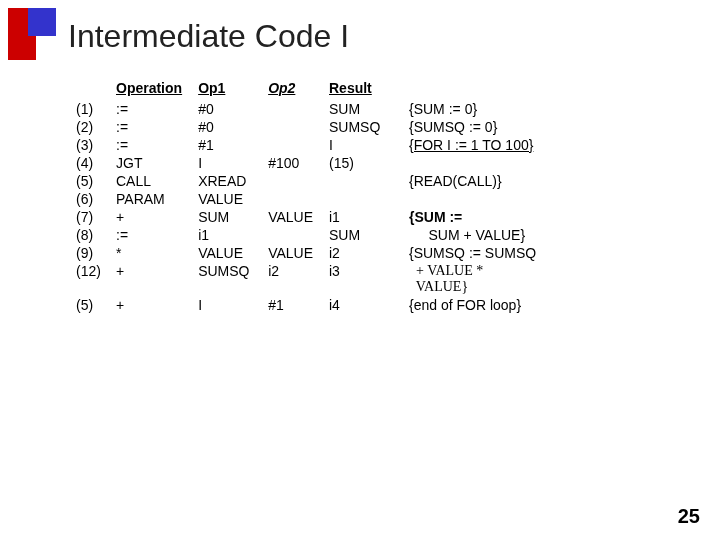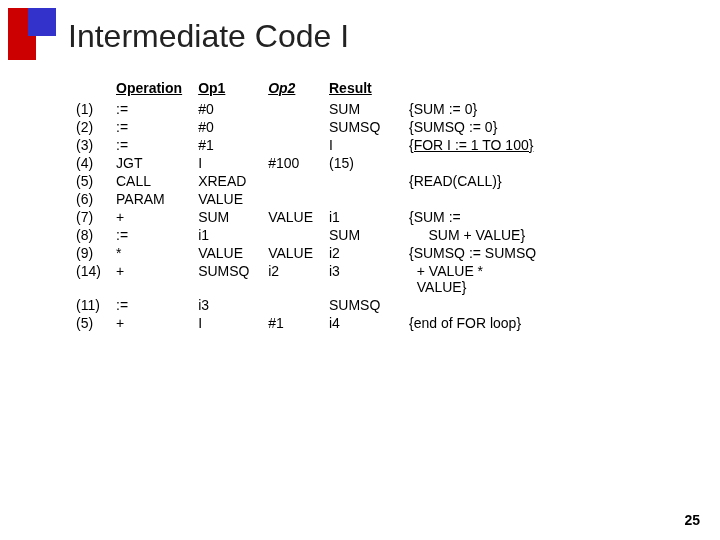--- a/index.html
+++ b/index.html
@@ -77,21 +77,21 @@
     .col-op  { width: 80px; }
     .col-op1 { width: 70px; }
     .col-op2 { width: 60px; font-style: italic; }
     .col-result { width: 80px; }
     .col-comment { }
 
     .page-num {
       position: absolute;
       bottom: 12px;
       right: 20px;
-      font-size: 14px;
+      font-size: 20px;
       font-weight: bold;
     }
   </style>
 </head>
 <body>
 
 <div class="header-accent">
   <div class="accent-red"></div>
   <div class="accent-blue"></div>
 </div>
@@ -158,54 +158,46 @@
           <td></td>
           <td></td>
           <td style="white-space: pre;"></td>
         </tr>
         <tr>
           <td style="padding-right: 2px;">(7)</td>
           <td>+</td>
           <td>SUM</td>
           <td>VALUE</td>
           <td>i1</td>
-          <td style="white-space: pre;">{SUM :=</td>
+          <td style="white-space: pre; font-weight: bold;">{SUM :=</td>
         </tr>
         <tr>
           <td style="padding-right: 2px;">(8)</td>
           <td>:=</td>
           <td>i1</td>
           <td></td>
           <td>SUM</td>
           <td style="white-space: pre;">     SUM + VALUE}</td>
         </tr>
         <tr>
           <td style="padding-right: 2px;">(9)</td>
           <td>*</td>
           <td>VALUE</td>
           <td>VALUE</td>
           <td>i2</td>
           <td style="white-space: pre; margin-top: 22px;">{SUMSQ := SUMSQ</td>
         </tr>
         <tr>
-          <td style="padding-right: 2px;">(14)</td>
+          <td style="padding-right: 2px;">(12)</td>
           <td>+</td>
           <td>SUMSQ</td>
           <td>i2</td>
           <td>i3</td>
-          <td style="white-space: pre;">  + VALUE *
+          <td style="white-space: pre; font-family: Liberation Serif, serif;">  + VALUE *
   VALUE}</td>
-        </tr>
-        <tr>
-          <td style="padding-right: 2px;">(11)</td>
-          <td>:=</td>
-          <td>i3</td>
-          <td></td>
-          <td>SUMSQ</td>
-          <td style="white-space: pre;"></td>
         </tr>
         <tr>
           <td style="padding-right: 2px;">(5)</td>
           <td>+</td>
           <td>I</td>
           <td>#1</td>
           <td>i4</td>
           <td style="white-space: pre; margin-top: 40px;">{end of FOR loop}</td>
         </tr>
       </tbody>

